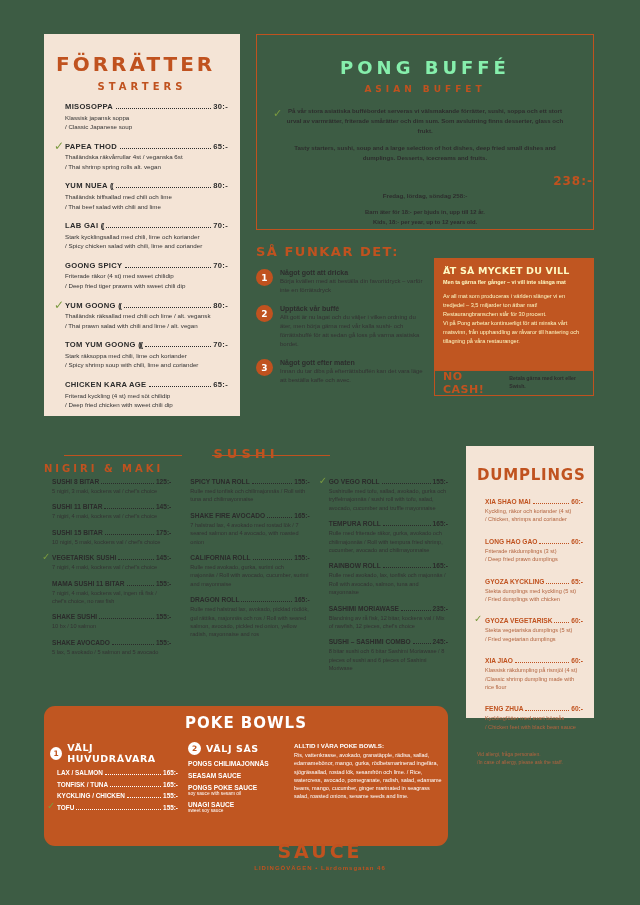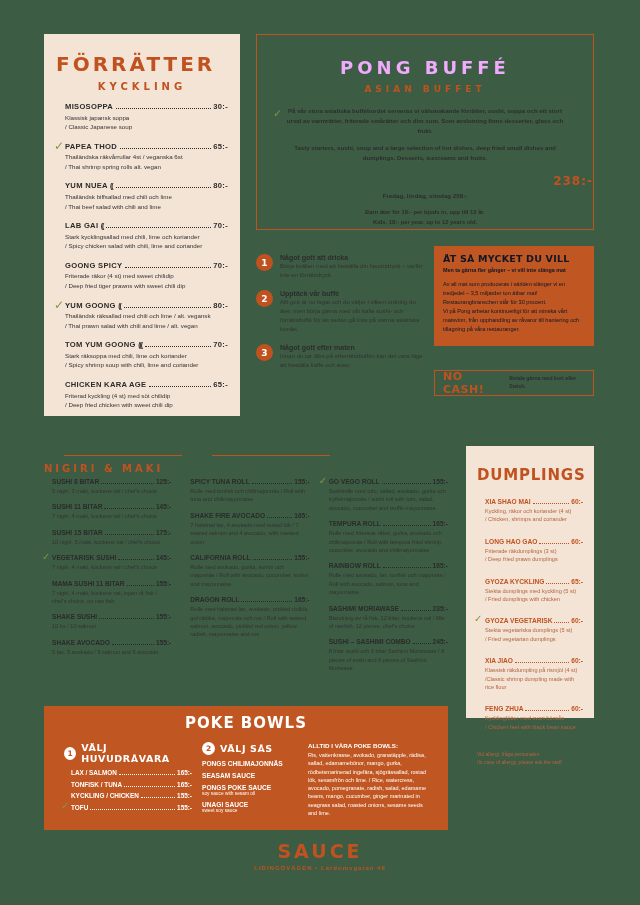--- a/index.html
+++ b/index.html
@@ -37,21 +37,21 @@
   .chk{position:absolute;left:-2px;top:-2px;color:#7a9a3f;font-size:12px;
        font-weight:bold;font-family:"DejaVu Sans", sans-serif;line-height:1;}
   .chili{letter-spacing:-1px;font-size:7px;}
 
   
   #buffet{
     position:absolute;left:256px;top:34px;width:338px;height:196px;
     border:1.5px solid #c0521f;box-sizing:border-box;
   }
   .bf-title{
-    text-align:center;color:#f0abfc;font-weight:bold;font-size:18px;
+    text-align:center;color:#86efac;font-weight:bold;font-size:18px;
     letter-spacing:4px;margin-top:22px;font-family:"DejaVu Sans", sans-serif;
   }
   .bf-sub{
     text-align:center;color:#c0521f;font-weight:bold;font-size:9px;
     letter-spacing:4px;margin-top:6px;font-family:"DejaVu Sans", sans-serif;
   }
   .bf-body{
     margin:12px 26px 0 26px;text-align:center;font-size:6.1px;color:#2d2d2d;
     line-height:1.65;font-weight:bold;position:relative;
   }
@@ -75,22 +75,22 @@
     background:#c0521f;color:#fff;font-weight:bold;font-size:9px;
     display:flex;align-items:center;justify-content:center;
     font-family:"DejaVu Sans", sans-serif;
   }
   .ht-txt{flex:1;}
   .ht-h{font-size:7px;font-weight:bold;color:#2d2d2d;}
   .ht-p{font-size:6px;color:#333;line-height:1.5;margin-top:1px;}
 
   
   #eatall{
-    position:absolute;left:434px;top:246px;width:160px;height:100px;
-    background:#c05621;color:#0f172a;padding:7px 9px;box-sizing:border-box;
+    position:absolute;left:434px;top:258px;width:160px;height:112px;
+    background:#c05621;color:#fef9c3;padding:7px 9px;box-sizing:border-box;
   }
   .ea-title{font-weight:bold;font-size:9.5px;letter-spacing:.2px;
             font-family:"DejaVu Sans", sans-serif;}
   .ea-sub{font-weight:bold;font-size:5.4px;margin-top:3px;}
   .ea-body{font-size:5.6px;line-height:1.6;margin-top:7px;}
 
   
   #nocash{
     position:absolute;left:434px;top:370px;width:160px;height:26px;
     border:1.3px solid #c0521f;box-sizing:border-box;
@@ -132,22 +132,22 @@
   .dp-item{margin-top:14px;position:relative;padding-left:8px;}
   .dp-head{display:flex;align-items:baseline;font-size:6.6px;color:#c0521f;
            font-weight:bold;white-space:nowrap;}
   .dp-dots{flex:1;border-bottom:1px dotted #c0521f;margin:0 2px 2px 2px;height:4px;}
   .dp-desc{font-size:5.6px;color:#b3643f;line-height:1.5;margin-top:1px;}
   .dp-item .chk{left:-3px;top:-3px;font-size:10px;}
   .dp-foot{margin-top:20px;font-size:5px;color:#b3643f;line-height:1.55;}
 
   
   #poke{
-    position:absolute;left:44px;top:706px;width:404px;height:124px;
-    background:#c05621;color:#fff;box-sizing:border-box;padding:8px 20px;
+    position:absolute;left:44px;top:706px;width:404px;height:140px;
+    background:#c05621;color:#fff;box-sizing:border-box;padding:8px 6px;border-radius:11px;
   }
   .pk-title{text-align:center;font-weight:bold;font-size:15px;letter-spacing:1px;
             font-family:"DejaVu Sans", sans-serif;}
   .pk-cols{display:flex;margin-top:10px;gap:10px;}
   .pk-c1{width:128px;}
   .pk-c2{width:96px;}
   .pk-c3{flex:1;}
   .pk-step{display:flex;align-items:center;gap:5px;}
   .pk-num{width:13px;height:13px;border-radius:50%;background:#fff;color:#c05621;
           font-weight:bold;font-size:7.5px;display:flex;align-items:center;
@@ -169,21 +169,21 @@
            font-family:"DejaVu Sans", sans-serif;}
   .ft-addr{color:#c0521f;font-weight:bold;font-size:6px;letter-spacing:1px;margin-top:3px;}
 </style>
 </head>
 <body>
 
 <div class="page">
 
   <div id="starters">
     <div class="st-title">FÖRRÄTTER</div>
-    <div class="st-sub">KYCKLING</div>
+    <div class="st-sub">STARTERS</div>
     <div id="starters-list">
         <div class="mi">
           <div class="mi-head">
             <span class="mi-name">MISOSOPPA</span>
             <span class="mi-dots"></span>
             <span class="mi-price">30:-</span>
           </div>
           <div class="mi-desc">Klassisk japansk soppa<br>/ Classic Japanese soup</div>
         </div>
         <div class="mi veg">
@@ -255,20 +255,21 @@
       <span>På vår stora asiatiska buffébordet serveras vi välsmakande förrätter, sushi, soppa och ett stort urval av varmrätter, friterade smårätter och dim sum. Som avslutning finns desserter, glass och frukt.</span>
     </div>
     <div class="bf-body2">Tasty starters, sushi, soup and a large selection of hot dishes, deep fried small dishes and dumplings. Desserts, icecreams and fruits.</div>
     <div class="bf-price">238:-</div>
     <div class="bf-days">Fredag, lördag, söndag 258:-</div>
     <div class="bf-kids" style="white-space:pre-line">Barn äter för 18:- per bjuds in, upp till 12 år.
 Kids, 18:- per year, up to 12 years old.</div>
   </div>
 
   <div id="howto">
+    <div class="ht-title">SÅ FUNKAR DET:</div>
     <div id="howto-list">
         <div class="ht-row">
           <div class="ht-num">1</div>
           <div class="ht-txt">
             <div class="ht-h">Något gott att dricka</div>
             <div class="ht-p">Börja kvällen med att beställa din favoritdryck – varför inte en förrätsdryck</div>
           </div>
         </div>
         <div class="ht-row">
           <div class="ht-num">2</div>
@@ -296,20 +297,21 @@
 
   <div id="nocash">
     <div class="nc-title">NO CASH!</div>
     <div class="nc-txt">Betala gärna med kort eller Swish.</div>
   </div>
 
   <div id="sushi">
     <div class="sushi-head">
       <div class="sushi-rule l"></div>
       <div class="sushi-rule r"></div>
+      <div class="sushi-t">SUSHI</div>
       <div class="sushi-s">NIGIRI &amp; MAKI</div>
     </div>
     <div class="sushi-cols">
       <div class="scol" id="sushi-col1">
           <div class="si">
             <div class="si-head">
               <span>SUSHI 8 BITAR</span>
               <span class="si-dots"></span>
               <span>125:-</span>
             </div>

